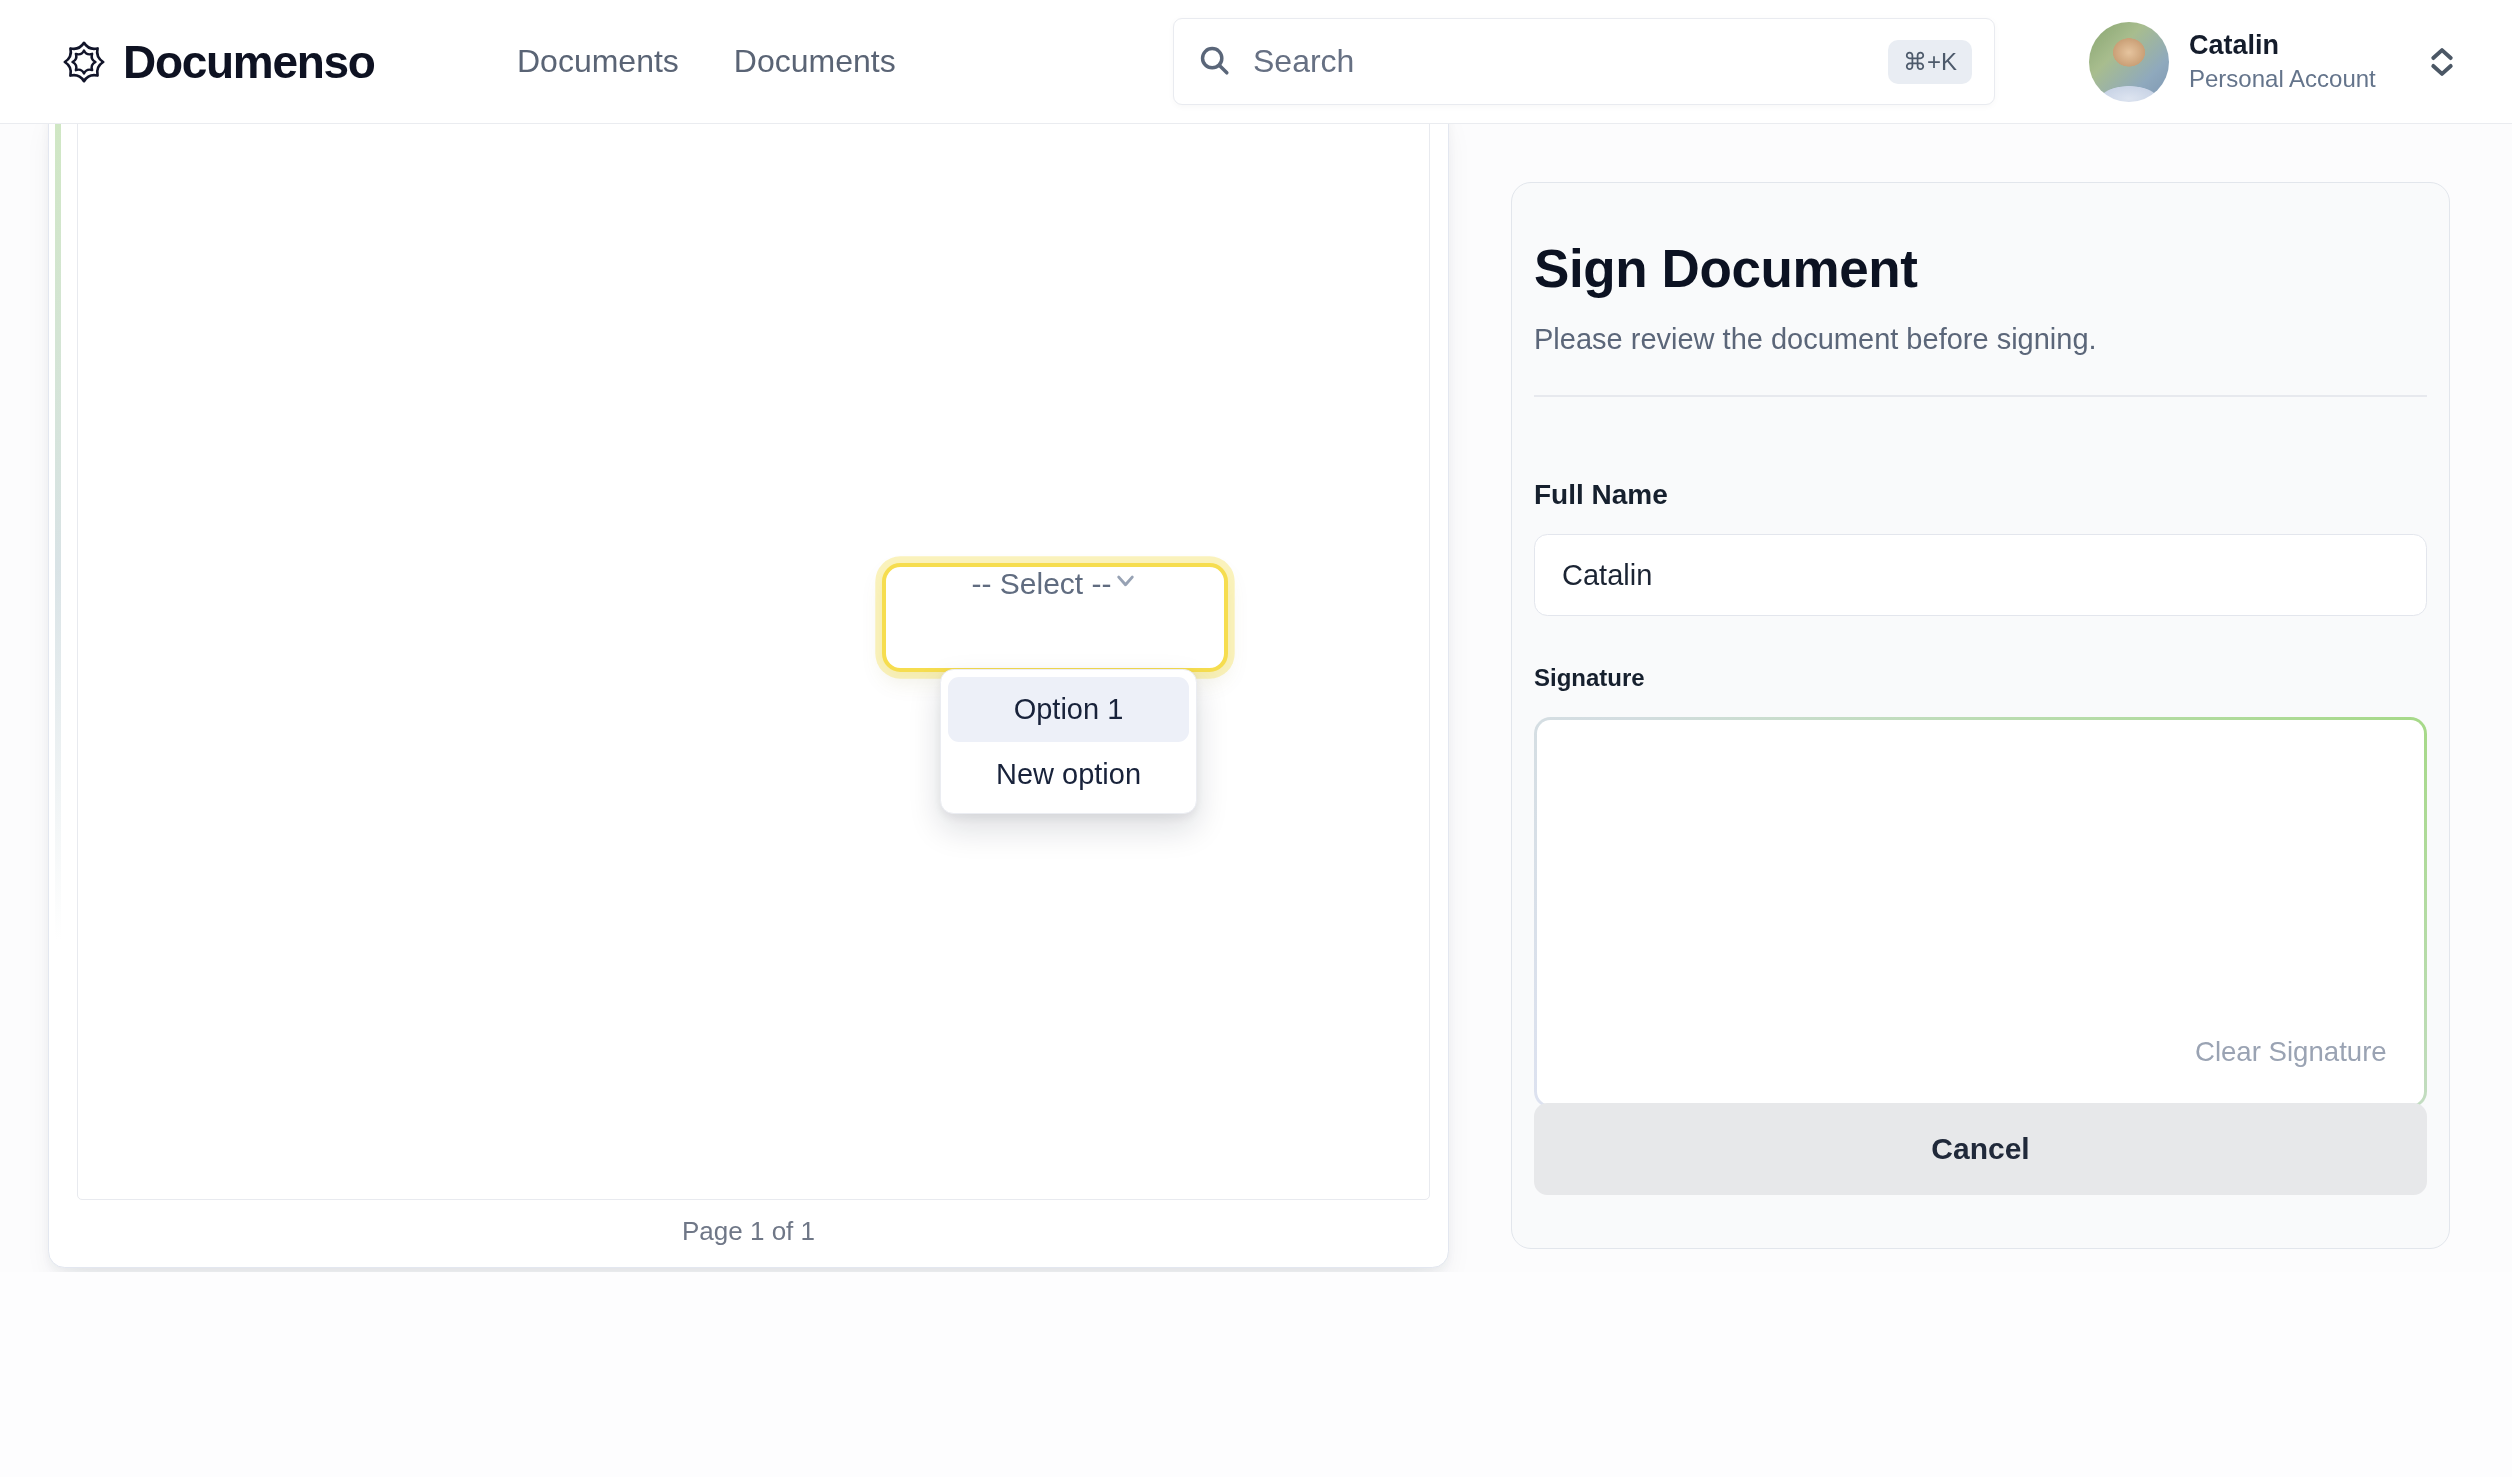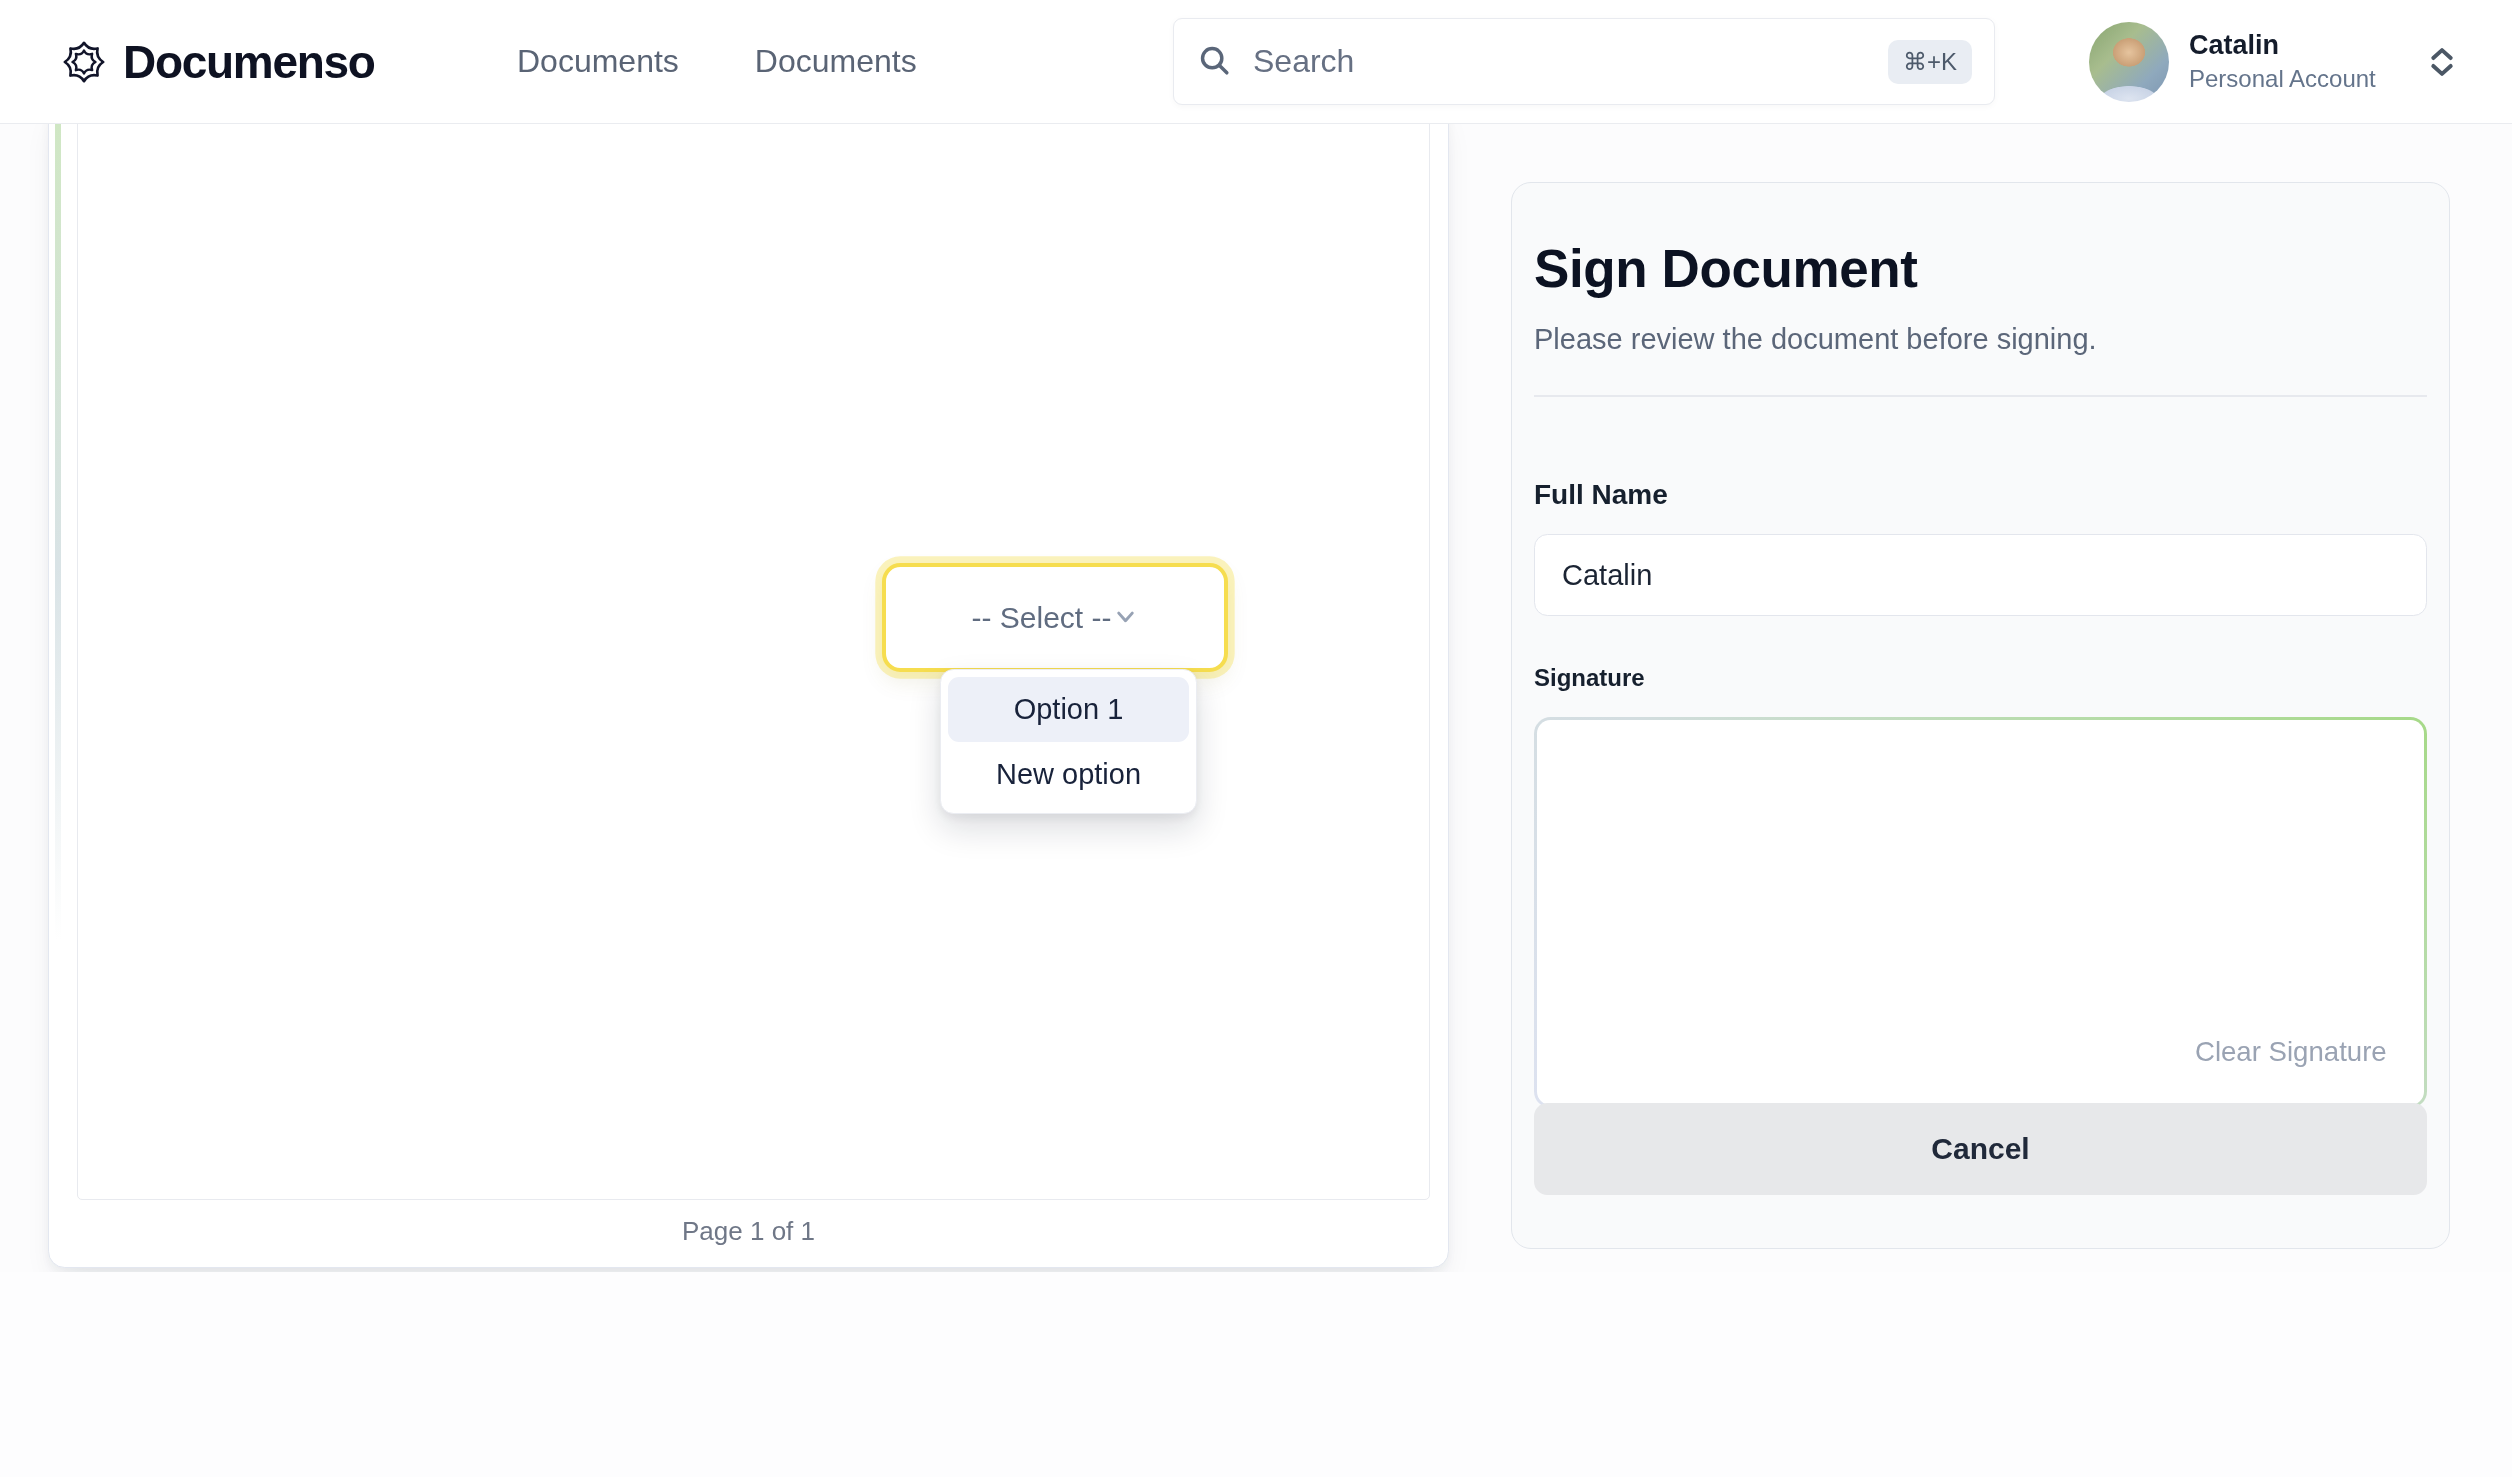--- a/index.html
+++ b/index.html
@@ -19,21 +19,21 @@
   .brand {
     position:absolute; left:60px; top:0; bottom:0;
     display:flex; align-items:center; gap:15px; cursor:pointer;
   }
   .brand svg { display:block; }
   .brand-text {
     font-size:46px; font-weight:800; letter-spacing:-1.3px; color:#0e1222;
   }
   .nav-links {
     position:absolute; left:517px; top:0; bottom:0;
-    display:flex; align-items:center; gap:76px;
+    display:flex; align-items:center; gap:55px;
   }
   .nav-link {
     font-size:32px; font-weight:500; color:#5a6475; cursor:pointer;
   }
   .search-box {
     position:absolute; left:1173px; top:18.4px; width:822px; height:87px;
     background:#ffffff; border:1.7px solid #e9ebf0; border-radius:9px;
     display:flex; align-items:center; padding:16px 22px;
     box-shadow:0 1.7px 6.7px rgba(16,24,40,0.03);
   }
@@ -86,21 +86,21 @@
   .page-caption {
     position:absolute; left:0; right:0; bottom:20px;
     text-align:center; font-size:26px; color:#6f7787;
   }
 
   
   .select-field {
     position:absolute; left:882px; top:439px; width:346px; height:109px;
     background:#ffffff; border:4.2px solid #f6dd4f; border-radius:18.4px;
     box-shadow:0 0 0 6.7px rgba(246,227,97,0.42), 0 10px 22px rgba(120,104,20,0.10);
-    display:flex; align-items:center; justify-content:center; gap:0;
+    display:flex; justify-content:center; gap:0;
     cursor:pointer; z-index:5;
   }
   .select-field .select-value { font-size:30px; color:#606c80; }
 
   .dropdown-menu {
     position:absolute; left:940px; top:545px; width:257px;
     background:#ffffff; border:0.8px solid #ebedf2; border-radius:13.4px;
     padding:6.7px; z-index:6;
     box-shadow:0 15px 33px rgba(15,23,42,0.14), 0 3.3px 8.4px rgba(15,23,42,0.06);
   }

